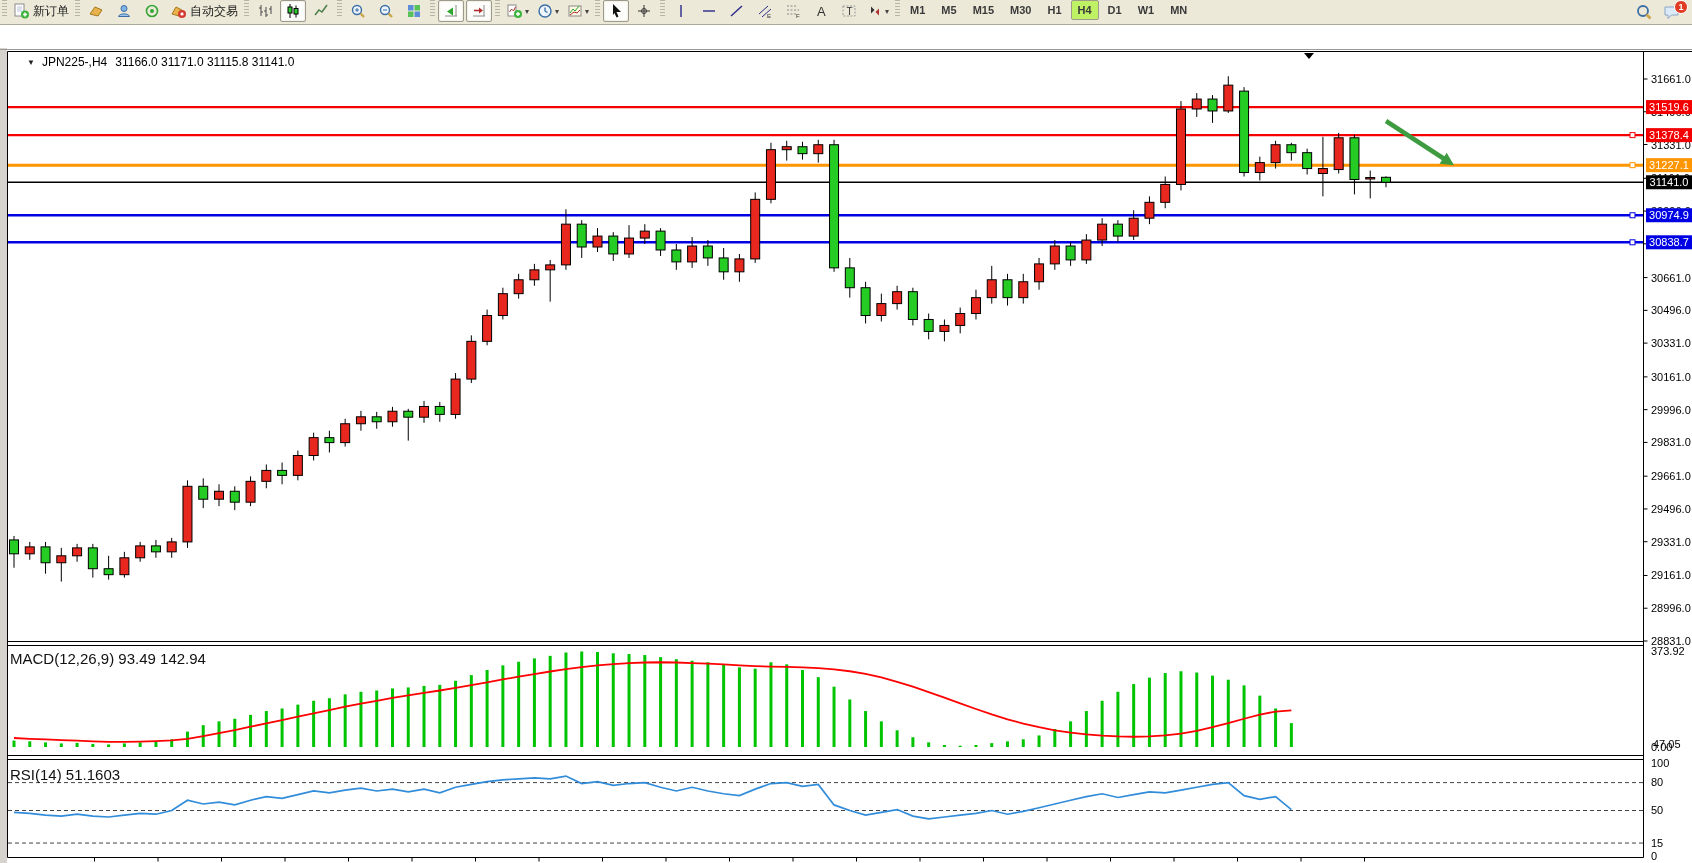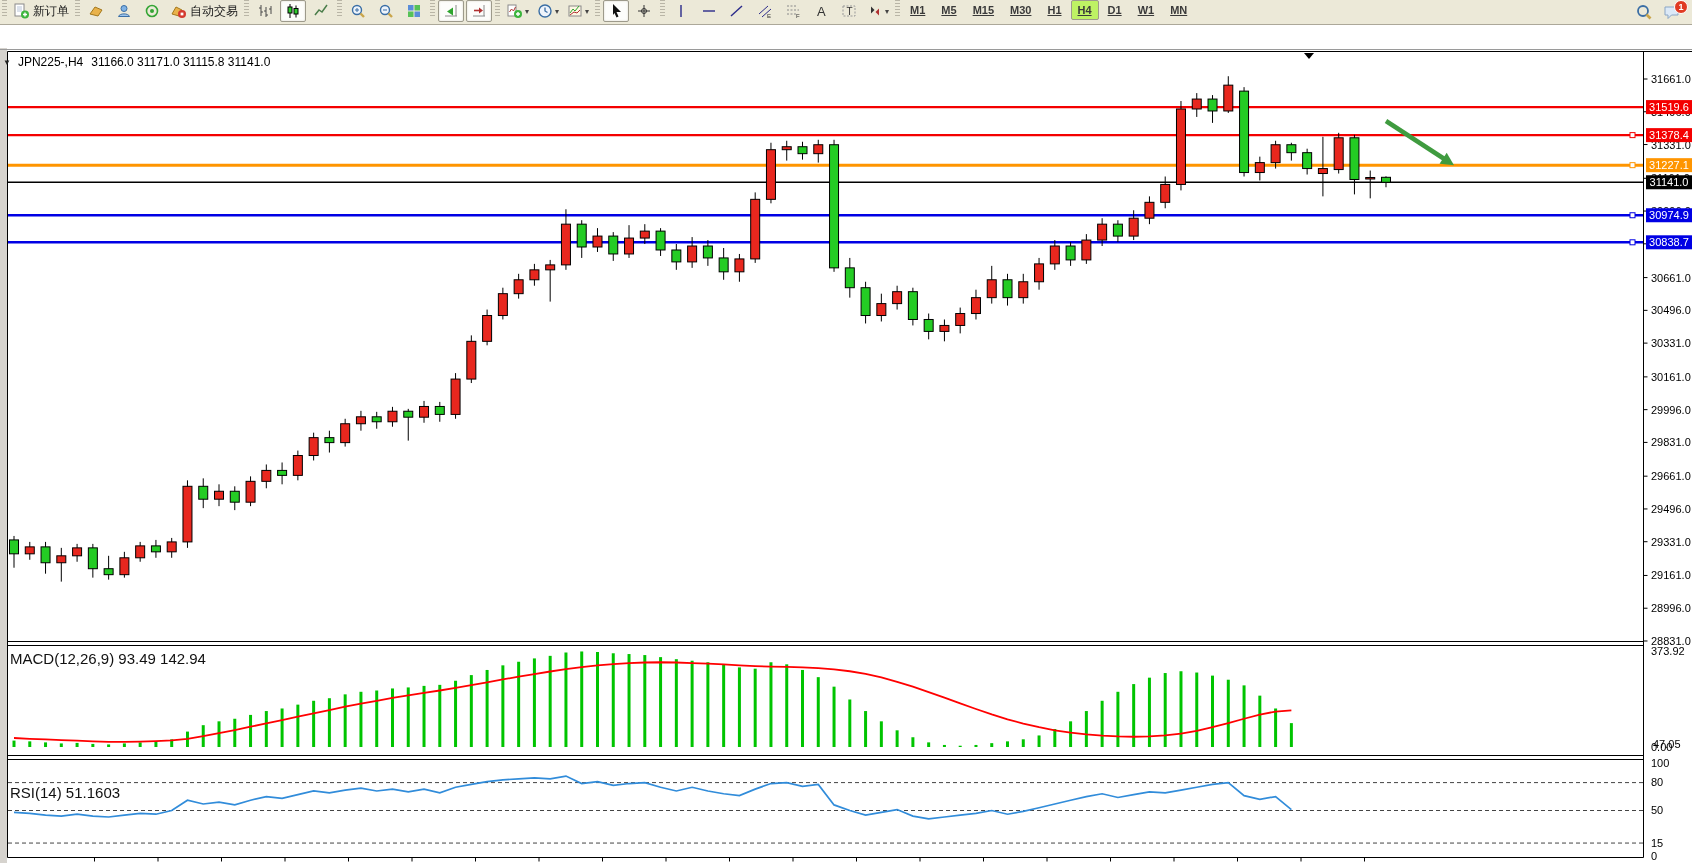--- a/index.html
+++ b/index.html
@@ -18,36 +18,36 @@
   .tb-grip{width:5px;height:18px;margin:0 2px;
     background:repeating-linear-gradient(to bottom,#b9b5a6 0 1px,transparent 1px 3px);
     flex:0 0 auto;}
   .tb-btn{height:20px;min-width:20px;padding:0 2px;margin:0 1px;display:flex;align-items:center;justify-content:center;
     border:1px solid transparent;border-radius:2px;flex:0 0 auto;cursor:default;}
   .tb-btn.active{background:#fdfdfb;border-color:#9d9a8b;box-shadow:inset 0 0 2px #d8d5c6;}
   .tb-btn .lbl{font-size:12px;color:#1a1a1a;margin-left:3px;}
   .tb-btn .dd{font-size:8px;color:#444;margin-left:2px;}
   .tb-btn svg{display:block;}
   .tf-btn{height:18px;padding:0 6px;margin:0 1px;font-size:11px;font-weight:bold;color:#3a3a3a;
-    display:flex;align-items:center;border:1px solid transparent;border-radius:2px;flex:0 0 auto;text-decoration:underline;}
+    display:flex;align-items:center;border:1px solid transparent;border-radius:2px;flex:0 0 auto;}
   .tf-btn.active{background:#bef264;border-color:#9d9a8b;}
   .tb-right{position:absolute;right:6px;top:1px;display:flex;align-items:center;}
   .tb-right .tb-btn{position:relative;}
   .badge{position:absolute;top:-2px;right:-4px;background:#e03a22;color:#fff;font-size:9px;font-weight:bold;
     border-radius:7px;min-width:12px;height:12px;line-height:12px;text-align:center;border:1px solid #fff;}
   
   .chart-area{position:absolute;top:24px;left:0;right:0;bottom:0;background:#fff;}
   #chart-svg{position:absolute;top:0;left:0;}
   #chart-svg text{font-family:"Liberation Sans","DejaVu Sans",sans-serif;}
-  .chart-title{position:absolute;left:3px;top:31px;font-size:12px;color:#000;z-index:5;}
+  .chart-title{position:absolute;left:27px;top:31px;font-size:12px;color:#000;z-index:5;}
   .chart-title .tri{font-size:8px;color:#222;margin-right:7px;vertical-align:1px;}
   .chart-title .vals{margin-left:8px;}
   .pane-label{position:absolute;left:10px;font-size:15px;color:#111;z-index:5;}
   .macd-label{top:626px;}
-  .rsi-label{top:760px;}
+  .rsi-label{top:742px;}
 </style>
 </head>
 <body>
 
 <div class="toolbar" id="toolbar">
     <div class="tb-grip"></div>
     <div class="tb-btn">
       <span>
         <svg width="17" height="16">
           <rect x="2" y="1" width="9" height="12" fill="#fff" stroke="#8a8a8a"></rect>

